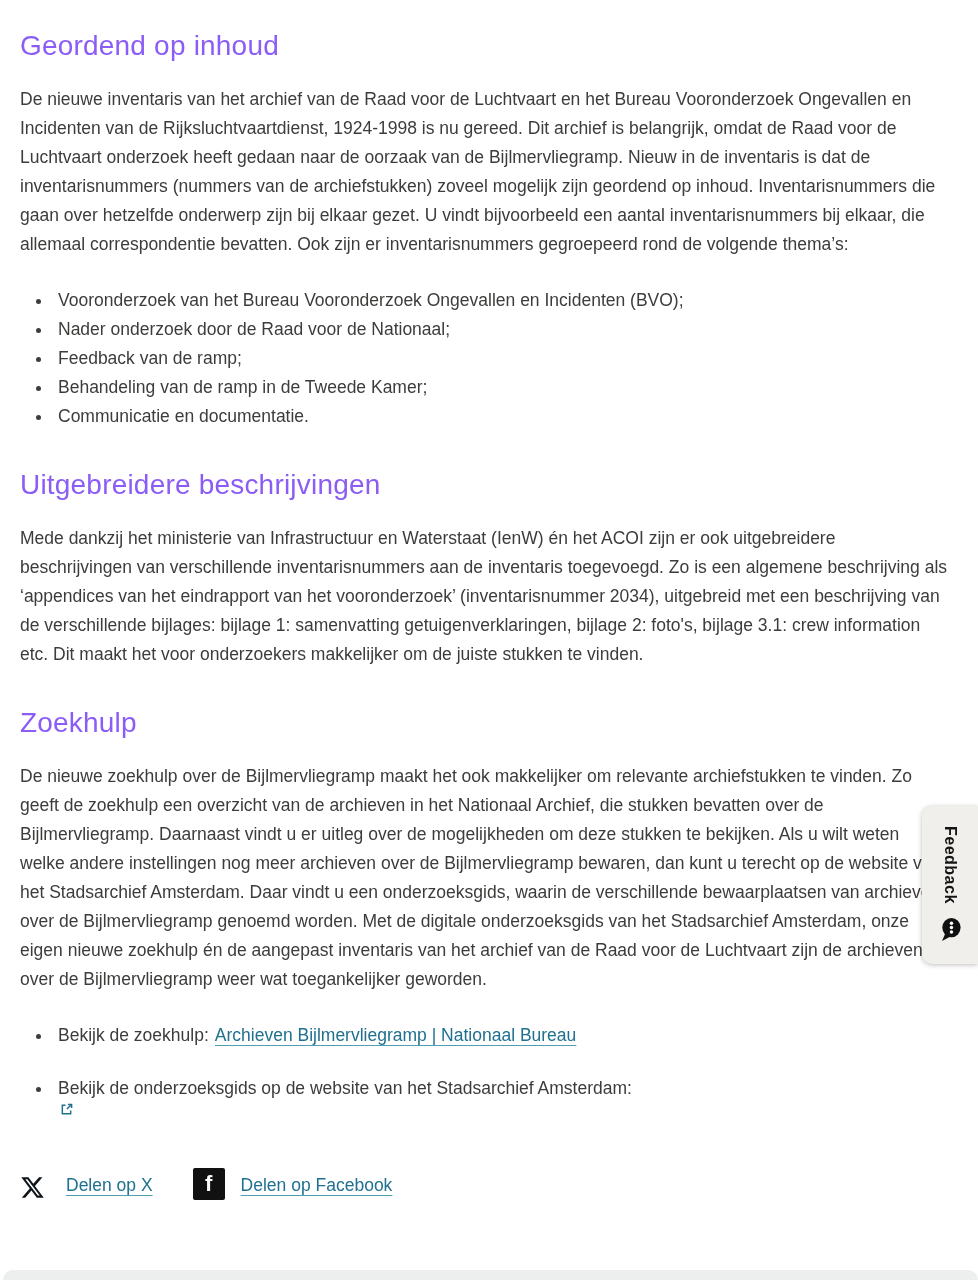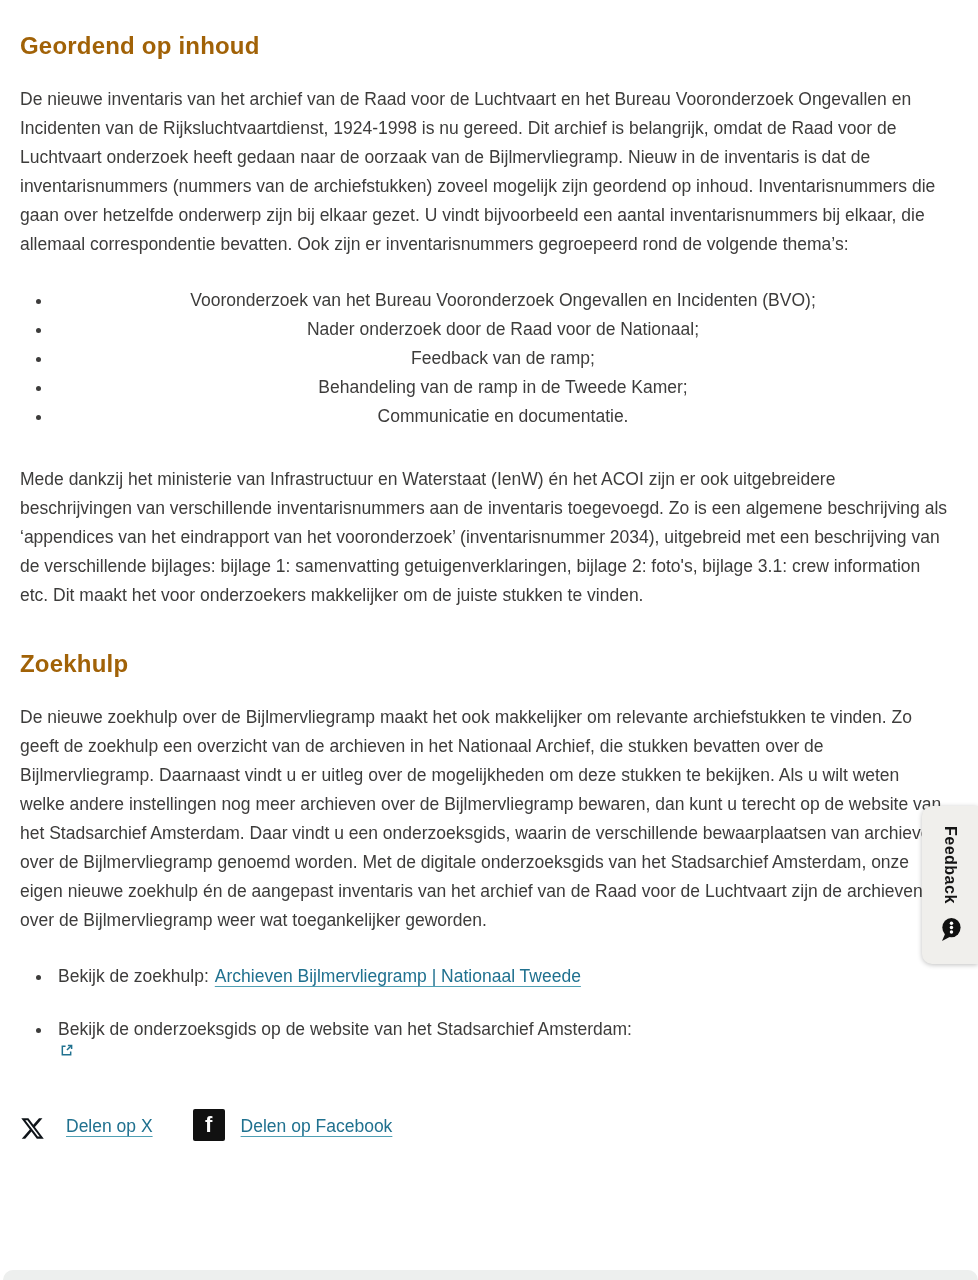--- a/index.html
+++ b/index.html
@@ -9,30 +9,30 @@
     position: relative; overflow: hidden;
     background: #ffffff;
     color: #3d3c3b;
     font-family: "Liberation Sans", "DejaVu Sans", sans-serif;
     font-size: 17.5px;
     line-height: 29px;
   }
   .content { padding: 30px 30px 0 20px; }
 
   h2 {
-    font-size: 24px; line-height: 27px;
-    color: #a16207; font-weight: bold;
+    font-size: 28px; line-height: 27px;
+    color: #8b5cf6; font-weight: normal;
     margin: 40px 0 26px; letter-spacing: 0.2px;
   }
   h2.first { margin-top: 2px; }
 
   p { margin: 0 0 27px; }
 
   ul.theme-list { margin: 0 0 34px; padding: 0 0 0 33px; }
-  ul.theme-list li { padding-left: 5px; text-align: center; }
+  ul.theme-list li { padding-left: 5px; }
 
   ul.links-list { margin: 4px 0 0; padding: 0 0 0 33px; }
   ul.links-list li { padding-left: 5px; margin-bottom: 24px; }
 
   a {
     color: #20718f;
     text-decoration: underline;
     text-decoration-color: #4e9fb4;
     text-decoration-thickness: 1px;
     text-underline-offset: 4px;
@@ -98,29 +98,30 @@
   <p>De nieuwe inventaris van het archief van de Raad voor de Luchtvaart en het Bureau Vooronderzoek Ongevallen en Incidenten van de Rijksluchtvaartdienst, 1924-1998 is nu gereed. Dit archief is belangrijk, omdat de Raad voor de Luchtvaart onderzoek heeft gedaan naar de oorzaak van de Bijlmervliegramp. Nieuw in de inventaris is dat de inventarisnummers (nummers van de archiefstukken) zoveel mogelijk zijn geordend op inhoud. Inventarisnummers die gaan over hetzelfde onderwerp zijn bij elkaar gezet. U vindt bijvoorbeeld een aantal inventarisnummers bij elkaar, die allemaal correspondentie bevatten. Ook zijn er inventarisnummers gegroepeerd rond de volgende thema’s:</p>
 
   <ul class="theme-list">
     <li>Vooronderzoek van het Bureau Vooronderzoek Ongevallen en Incidenten (BVO);</li>
     <li>Nader onderzoek door de Raad voor de Nationaal;</li>
     <li>Feedback van de ramp;</li>
     <li>Behandeling van de ramp in de Tweede Kamer;</li>
     <li>Communicatie en documentatie.</li>
   </ul>
 
+  <h2>Uitgebreidere beschrijvingen</h2>
   <p>Mede dankzij het ministerie van Infrastructuur en Waterstaat (IenW) én het ACOI zijn er ook uitgebreidere beschrijvingen van verschillende inventarisnummers aan de inventaris toegevoegd. Zo is een algemene beschrijving als ‘appendices van het eindrapport van het vooronderzoek’ (inventarisnummer 2034), uitgebreid met een beschrijving van de verschillende bijlages: bijlage 1: samenvatting getuigenverklaringen, bijlage 2: foto's, bijlage 3.1: crew information etc. Dit maakt het voor onderzoekers makkelijker om de juiste stukken te vinden.</p>
 
   <h2>Zoekhulp</h2>
   <p>De nieuwe zoekhulp over de Bijlmervliegramp maakt het ook makkelijker om relevante archiefstukken te vinden. Zo geeft de zoekhulp een overzicht van de archieven in het Nationaal Archief, die stukken bevatten over de Bijlmervliegramp. Daarnaast vindt u er uitleg over de mogelijkheden om deze stukken te bekijken. Als u wilt weten welke andere instellingen nog meer archieven over de Bijlmervliegramp bewaren, dan kunt u terecht op de website van het Stadsarchief Amsterdam. Daar vindt u een onderzoeksgids, waarin de verschillende bewaarplaatsen van archieven over de Bijlmervliegramp genoemd worden. Met de digitale onderzoeksgids van het Stadsarchief Amsterdam, onze eigen nieuwe zoekhulp én de aangepast inventaris van het archief van de Raad voor de Luchtvaart zijn de archieven over de Bijlmervliegramp weer wat toegankelijker geworden.</p>
 
 
   <ul class="links-list">
     <li>
-      <span>Bekijk de zoekhulp:</span><a class="inline-link" href="#">Archieven Bijlmervliegramp | Nationaal Tweede</a>
+      <span>Bekijk de zoekhulp:</span><a class="inline-link" href="#">Archieven Bijlmervliegramp | Nationaal Bureau</a>
     </li>
     <li>
       <span>Bekijk de onderzoeksgids op de website van het Stadsarchief Amsterdam:</span><br>
       <span class="ext-icon"><svg viewBox="0 0 14 14" aria-hidden="true">
             <path d="M6 2.5H2.5v9h9V8" stroke="currentColor" fill="none" stroke-width="1.6"></path>
             <path d="M8.5 1.5h4v4" stroke="currentColor" fill="none" stroke-width="1.6"></path>
             <path d="M12.4 1.6 7.5 6.5" stroke="currentColor" fill="none" stroke-width="1.6"></path>
           </svg></span>
     </li>
   </ul>

